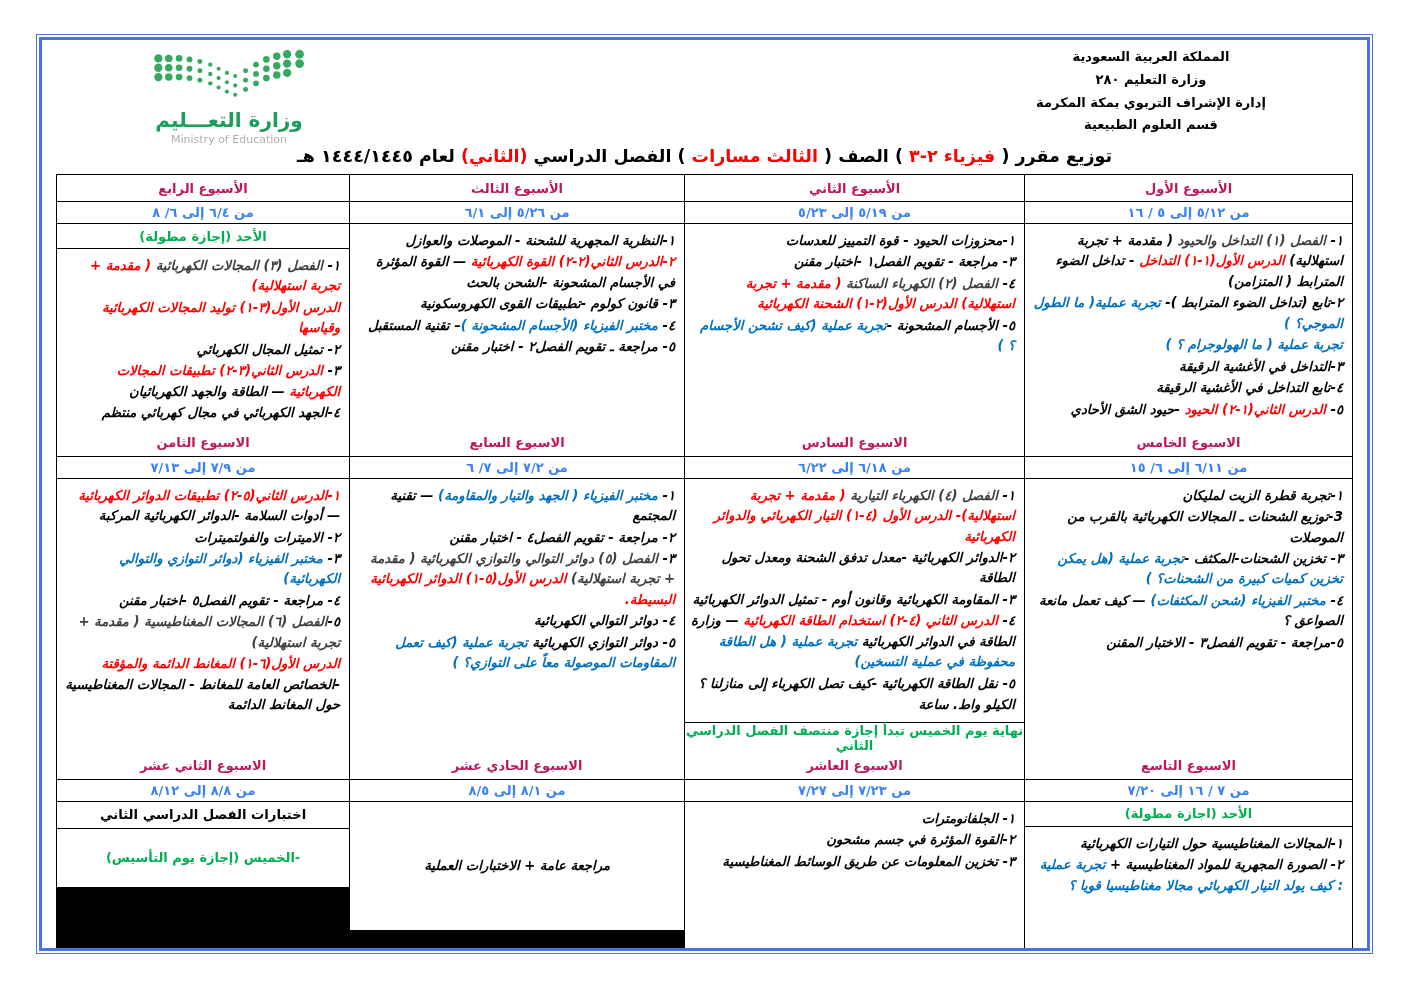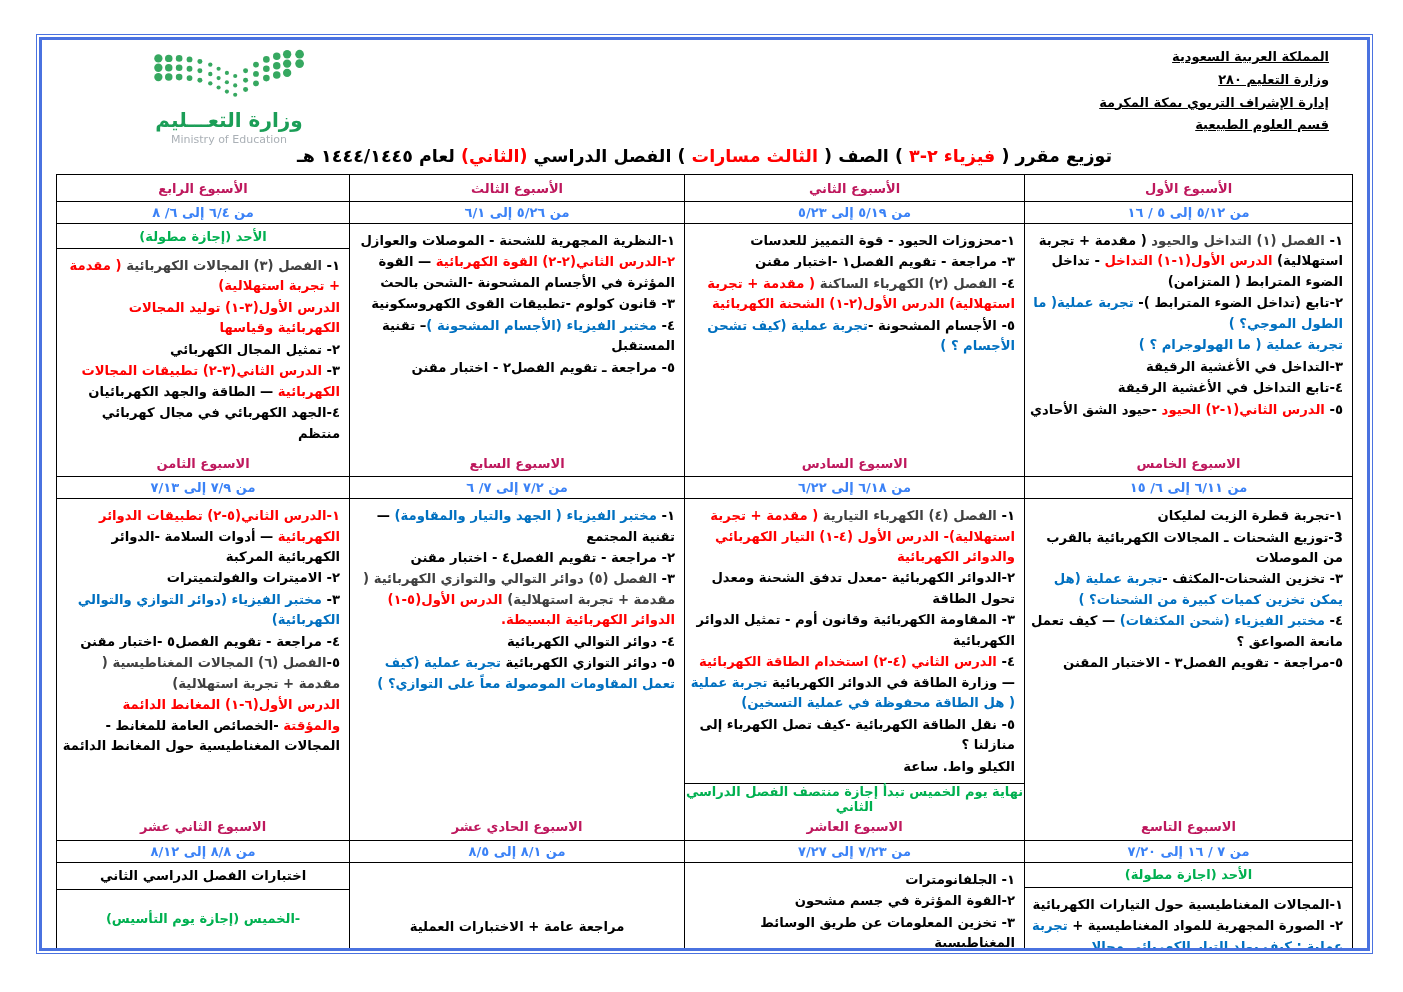--- a/index.html
+++ b/index.html
@@ -5,40 +5,40 @@
   html,body{margin:0;padding:0;background:#ffffff;}
   body{width:1403px;height:992px;position:relative;
        font-family:"DejaVu Sans","Liberation Sans",sans-serif;font-weight:bold;color:#000;}
   .sheet{position:absolute;inset:0;background:#fff;}
   .frame-outer{position:absolute;left:36px;top:34px;right:30px;bottom:38px;
                border:1px solid #4a72e0;padding:2px;box-sizing:border-box;}
   .frame-inner{position:relative;width:100%;height:100%;border:3px solid #4a72e0;
                box-sizing:border-box;padding:4px 14px;overflow:hidden;}
   
   .topbar{position:relative;height:100px;}
-  .org{position:absolute;top:2px;right:24px;width:340px;text-align:right;
-       font-size:13px;line-height:1.75;text-decoration:underline;}
+  .org{position:absolute;top:2px;right:32px;width:340px;text-align:center;
+       font-size:13px;line-height:1.75;}
   .logo{position:absolute;top:4px;left:48px;width:250px;text-align:center;}
   .logo-ar{color:#1b9e57;font-size:20px;letter-spacing:1px;margin-top:2px;}
   .logo-en{color:#aab0b6;font-size:11px;font-weight:normal;margin-top:1px;}
   .doc-title{text-align:center;font-size:17.5px;margin:2px 0 8px 0;}
   
   .band{display:grid;grid-template-columns:328fr 340fr 335fr 293fr;gap:1px;
         background:#000;border:1px solid #000;}
   .band + .band{margin-top:-1px;border-top:none;}
   .week{display:flex;flex-direction:column;gap:1px;background:#000;}
   .week > div{background:#fff;}
   .hdr{background:#d9f4ef;color:#be185d;font-size:13px;height:26px;
        display:flex;align-items:center;justify-content:center;}
   .dt{background:#f2f2f2;color:#3b82f6;font-size:13px;height:21px;
       display:flex;align-items:center;justify-content:center;}
   .holiday{background:#fce4d6;color:#00b050;font-size:13px;min-height:24px;
            display:flex;align-items:center;justify-content:center;text-align:center;}
   .holiday.tall{min-height:58px;}
-  .content{flex:1;padding:6px 9px 5px 5px;font-size:13.2px;text-align:right;}
+  .content{flex:1;padding:6px 9px 5px 5px;font-size:13.2px;text-align:right;font-style:italic;}
   .line{line-height:1.55;margin:1px 0;}
   .band1 .content{min-height:168px;}
   .band2 .content{min-height:196px;}
   .band3 .content{min-height:120px;}
   .center-content{display:flex;align-items:center;justify-content:center;
                   text-align:center;min-height:80px;padding:4px;}
   .plain-row{height:26px;display:flex;align-items:center;justify-content:center;
              font-size:13.2px;background:#fff;}
   .merge-wrap{grid-column:3/5;display:flex;flex-direction:column;gap:1px;background:#000;}
   .merge-top{display:grid;grid-template-columns:335fr 293fr;gap:1px;background:#000;}

